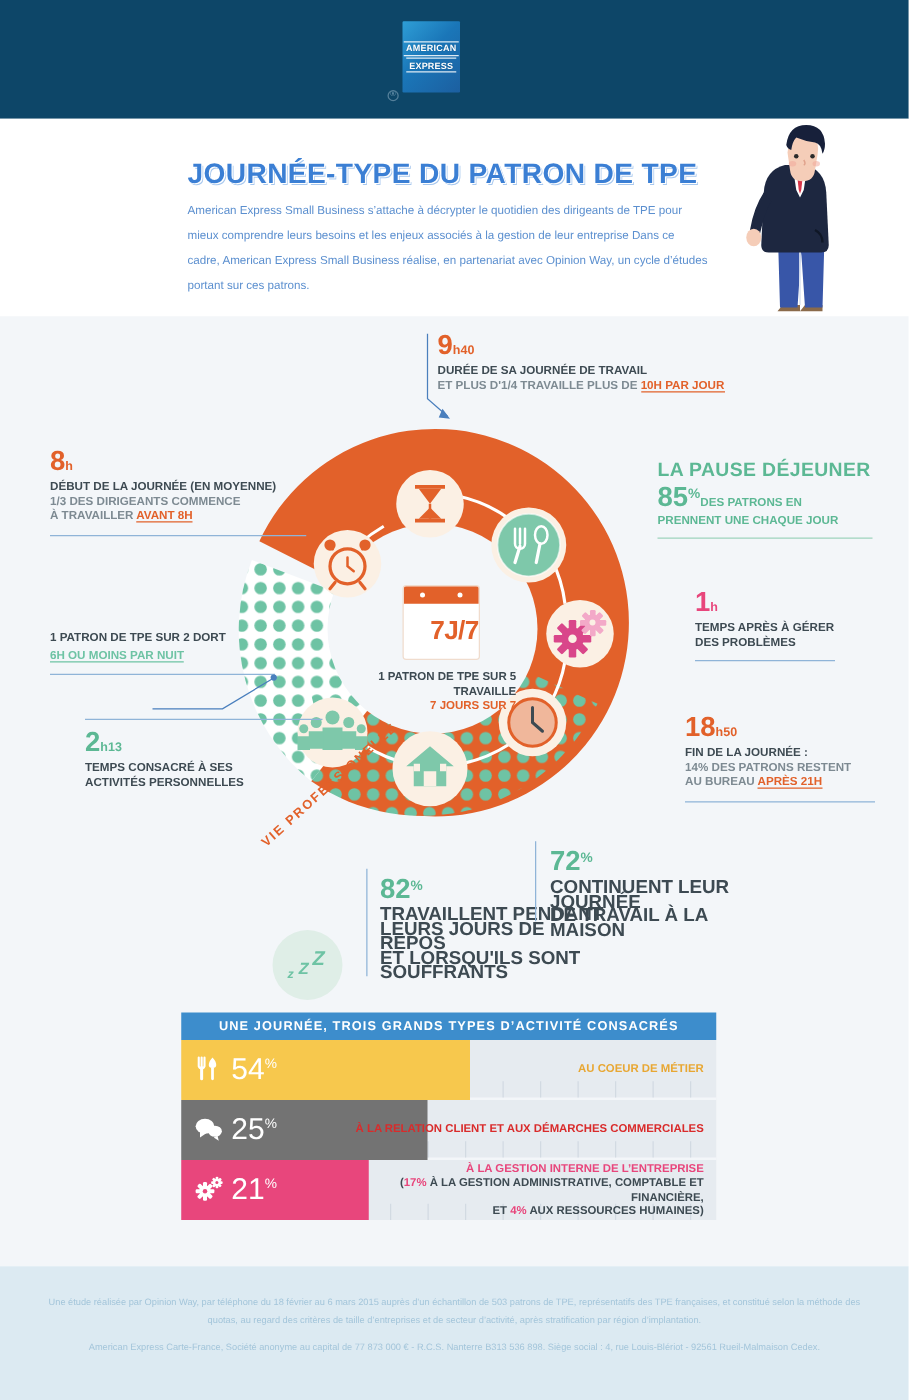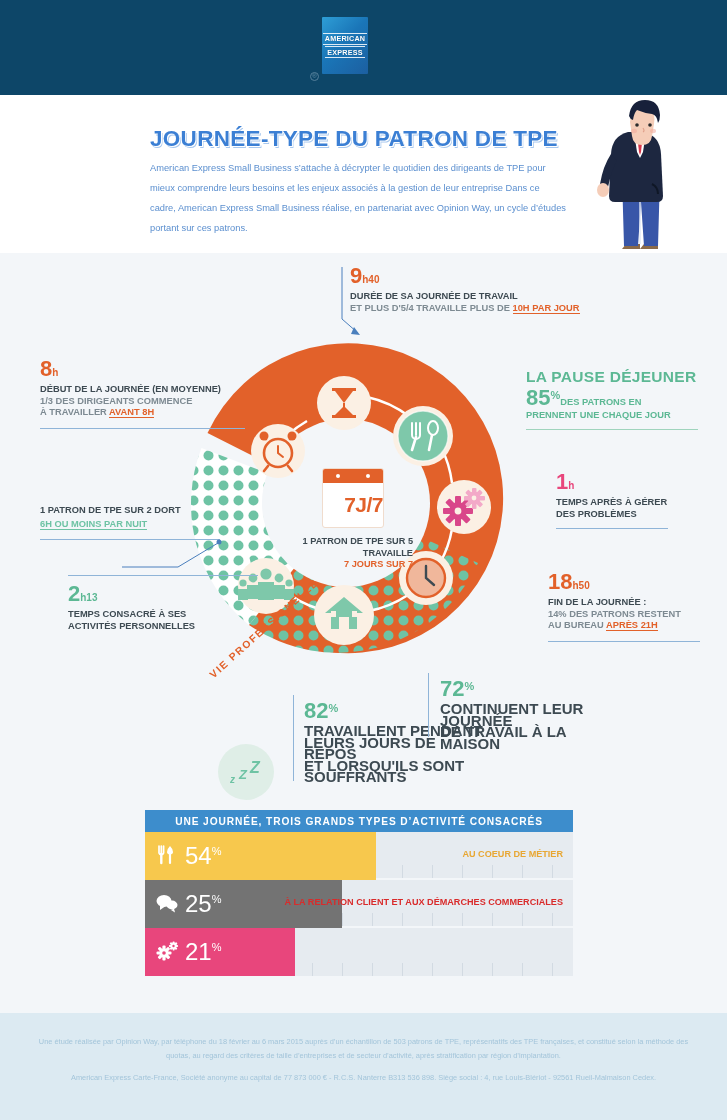--- a/index.html
+++ b/index.html
@@ -356,21 +356,21 @@
       <div class="co-num orange"><span class="big">8</span><span class="sml">h</span></div>
       <div class="co-head">DÉBUT DE LA JOURNÉE (EN MOYENNE)</div>
       <div class="co-sub">1/3 DES DIRIGEANTS COMMENCE</div>
       <div class="co-sub"><span>À TRAVAILLER </span><span class="u-or">AVANT 8H</span></div>
       <div class="rule" style="margin-top:9px;width:205px;"></div>
     </div>
 
     <div class="callout" style="left:350px;top:12px;width:240px;">
       <div class="co-num orange"><span class="big">9</span><span class="sml">h40</span></div>
       <div class="co-head">DURÉE DE SA JOURNÉE DE TRAVAIL</div>
-      <div class="co-sub"><span>ET PLUS D'5/4 TRAVAILLE PLUS DE </span><span class="u-or">10H PAR JOUR</span></div>
+      <div class="co-sub"><span>ET PLUS D'1/4 TRAVAILLE PLUS DE </span><span class="u-or">10H PAR JOUR</span></div>
     </div>
     <svg style="position:absolute;left:330px;top:10px;width:60px;height:80px;">
       <path d="M12 4 V56 L28 70" stroke="#4a7fbd" stroke-width="1" fill="none"></path>
       <path d="M24 64 l6 8 l-9 -1 z" fill="#4a7fbd"></path>
     </svg>
 
     <div class="callout" style="left:526px;top:115px;width:200px;">
       <div class="pause-title">LA PAUSE DÉJEUNER</div>
       <div style="margin-top:1px;">
         <span class="pause-pct">85</span><span class="pause-pct" style="font-size:11px;vertical-align:super;">%</span><span class="pause-sub">DES PATRONS EN</span>
@@ -517,20 +517,25 @@
                 <g transform="rotate(45 17.5 5)">
                   <rect x="16.5" y="0.4" width="2.2" height="9.2" rx=".8"></rect>
                   <rect x="12.9" y="3.9" width="9.2" height="2.2" rx=".8"></rect>
                 </g>
               </g>
               <circle cx="17.5" cy="5" r="1.2" fill="#e8467c"></circle>
             </svg>
         </span>
         <span class="bar-val"><span>21</span><sup>%</sup></span>
       </div>
+      <div class="row-label" style="color:#e8467c;width:290px;">
+        <div>À LA GESTION INTERNE DE L’ENTREPRISE</div>
+        <div style="color:#3d4a52;"><span>(</span><span style="color:#e8467c;">17%</span><span> À LA GESTION ADMINISTRATIVE, COMPTABLE ET FINANCIÈRE,</span></div>
+        <div style="color:#3d4a52;"><span>ET </span><span style="color:#e8467c;">4%</span><span> AUX RESSOURCES HUMAINES)</span></div>
+      </div>
     </div>
   </div>
 
   <div class="footer">
     <p class="f1">Une étude réalisée par Opinion Way, par téléphone du 18 février au 6 mars 2015 auprès d’un échantillon de 503 patrons de TPE, représentatifs des TPE françaises, et constitué selon la méthode des quotas, au regard des critères de taille d’entreprises et de secteur d’activité, après stratification par région d’implantation.</p>
     <p class="f2">American Express Carte-France, Société anonyme au capital de 77 873 000 € - R.C.S. Nanterre B313 536 898. Siège social : 4, rue Louis-Blériot - 92561 Rueil-Malmaison Cedex.</p>
   </div>
 
 </div>
 

